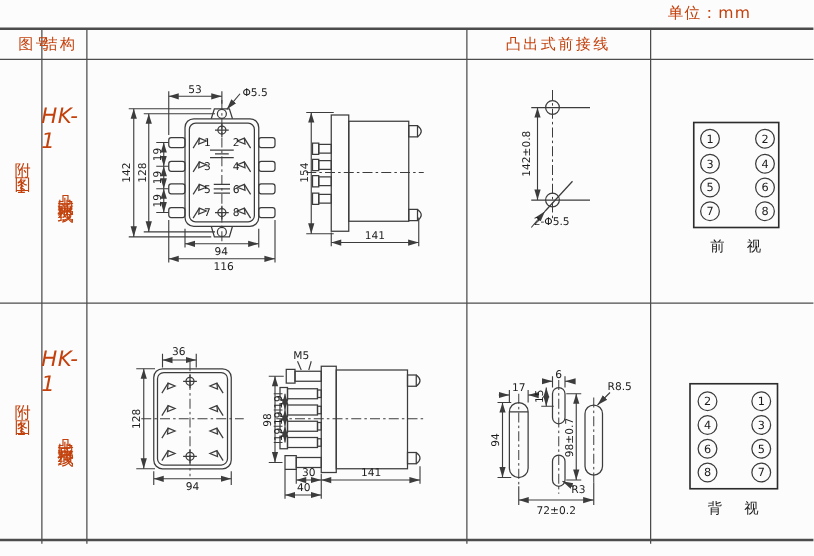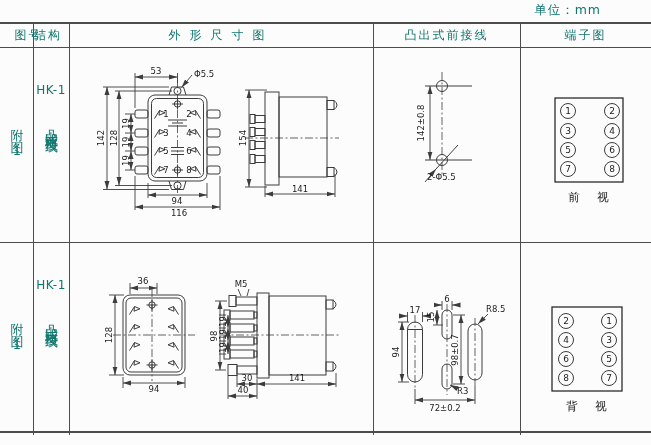--- a/index.html
+++ b/index.html
@@ -1,31 +1,31 @@
 <!DOCTYPE html>
 <html><head>
 <meta charset="utf-8">
 <style>
   * { margin:0; padding:0; box-sizing:border-box; }
   html,body { background:#ffffff; }
   .page { position:relative; width:651px; height:445px; background:#fcfcfc; overflow:hidden;
-          font-family:"DejaVu Sans","Liberation Sans",sans-serif; color:#0f766e; }
+          font-family:"DejaVu Sans","Liberation Sans",sans-serif; color:#c2410c; }
   .unit-label { position:absolute; top:2px; right:50px; font-size:12.5px; letter-spacing:1px; }
   .tbl { position:absolute; left:0; top:22px; width:651px; height:411px;
          border-top:2px solid #4c4c4c; border-bottom:2px solid #4c4c4c; }
   .vline { position:absolute; top:0; width:0; height:411px; border-left:1.5px solid #4c4c4c; }
   .hline { position:absolute; left:0; width:651px; height:0; border-top:1.5px solid #4c4c4c; }
   .cell { position:absolute; }
   .hdr { display:flex; align-items:center; justify-content:center; font-size:12px; letter-spacing:2px; white-space:nowrap; }
   .hdr-wide { letter-spacing:9px; }
   .figcol { display:flex; align-items:center; justify-content:center; }
   .vtext { writing-mode:vertical-lr; text-orientation:upright; font-size:13px; }
   .fig-t { letter-spacing:12px; }
   .struct-cell { display:flex; flex-direction:column; align-items:center; padding-top:36px; }
-  .model { font-size:12px; letter-spacing:0.5px; }
+  .model { font-size:17px; letter-spacing:0.5px;font-style:italic; }
   .struct-t { margin-top:22px; letter-spacing:2px; }
   svg { display:block; }
   .ln  { stroke:#3c3c3c; stroke-width:1; fill:none; }
   .dim { stroke:#3c3c3c; stroke-width:0.9; fill:none; }
   .cl  { stroke:#3c3c3c; stroke-width:0.8; stroke-dasharray:8 2.5 2 2.5; fill:none; }
   svg text { font-family:"DejaVu Sans","Liberation Sans",sans-serif; font-size:8.5px; fill:#1c1c1c; }
   text.cap { font-size:11.5px; letter-spacing:7px; }
   text.tnum { font-size:9px; }
 </style>
 </head>
@@ -57,23 +57,21 @@
   <div class="tbl">
     <div class="vline" style="left:33px"></div>
     <div class="vline" style="left:69px"></div>
     <div class="vline" style="left:373px"></div>
     <div class="vline" style="left:520px"></div>
     <div class="hline" style="top:23px"></div>
     <div class="hline" style="top:218px"></div>
 
     <div class="cell hdr" style="left:12px;top:0;width:33px;height:23px">图号</div>
     <div class="cell hdr" style="left:30px;top:0;width:36px;height:23px">结构</div>
-    <div class="cell hdr hdr-wide" style="left:69px;top:0;width:304px;height:23px">外形尺寸图</div>
     <div class="cell hdr" style="left:373px;top:0;width:147px;height:23px">凸出式前接线</div>
-    <div class="cell hdr" style="left:520px;top:0;width:131px;height:23px">端子图</div>
 
     <div class="cell figcol" style="left:0;top:23px;width:33px;height:195px">
       <div class="vtext fig-t">附图1</div>
     </div>
     <div class="cell struct-cell" style="left:33px;top:23px;width:36px;height:195px">
       <div class="model">HK-1</div>
       <div class="vtext struct-t">凸出式前接线</div>
     </div>
 
     <div class="cell" style="left:69px;top:23px;width:304px;height:195px">

